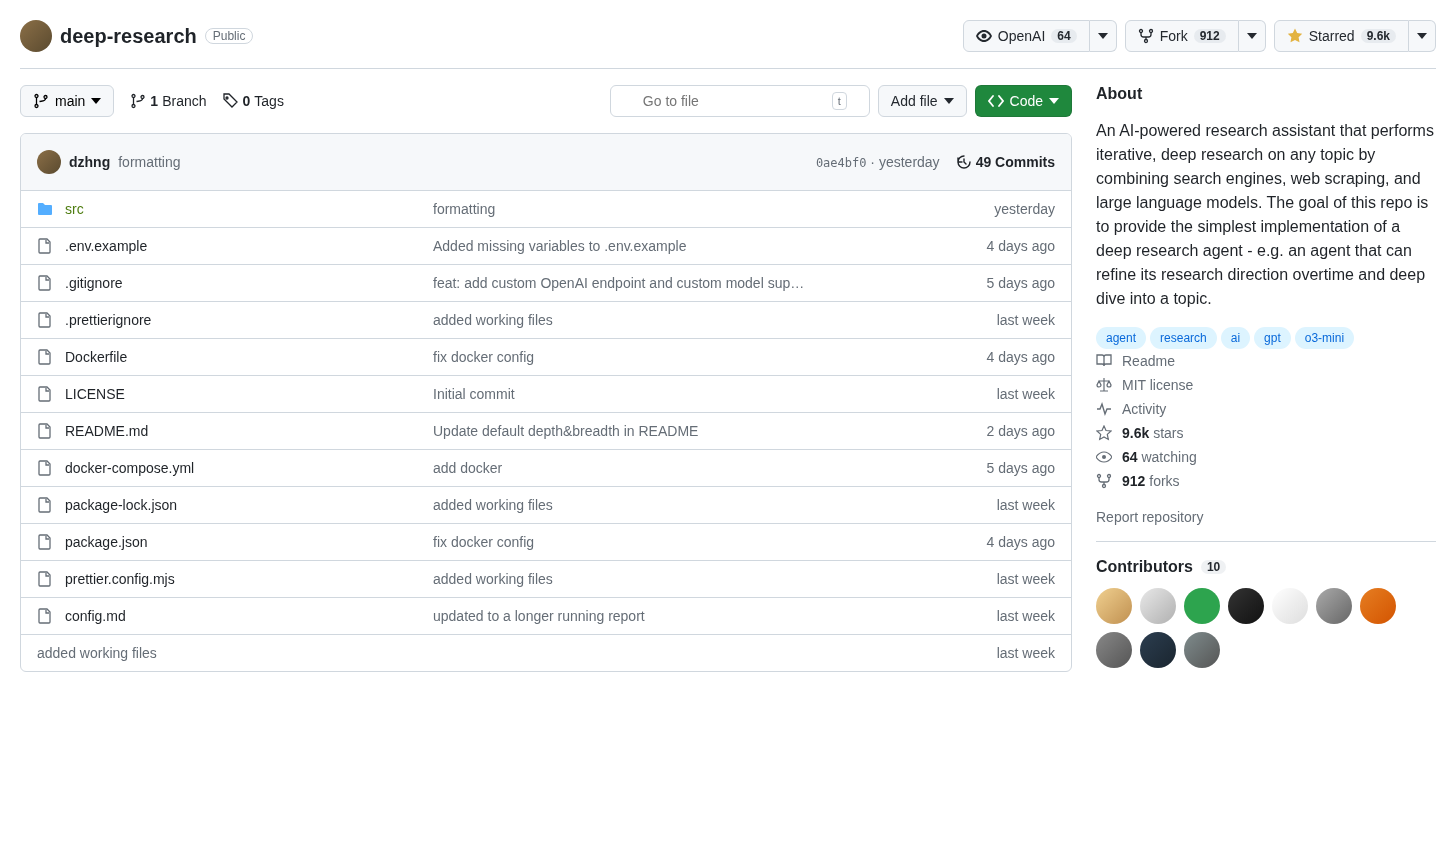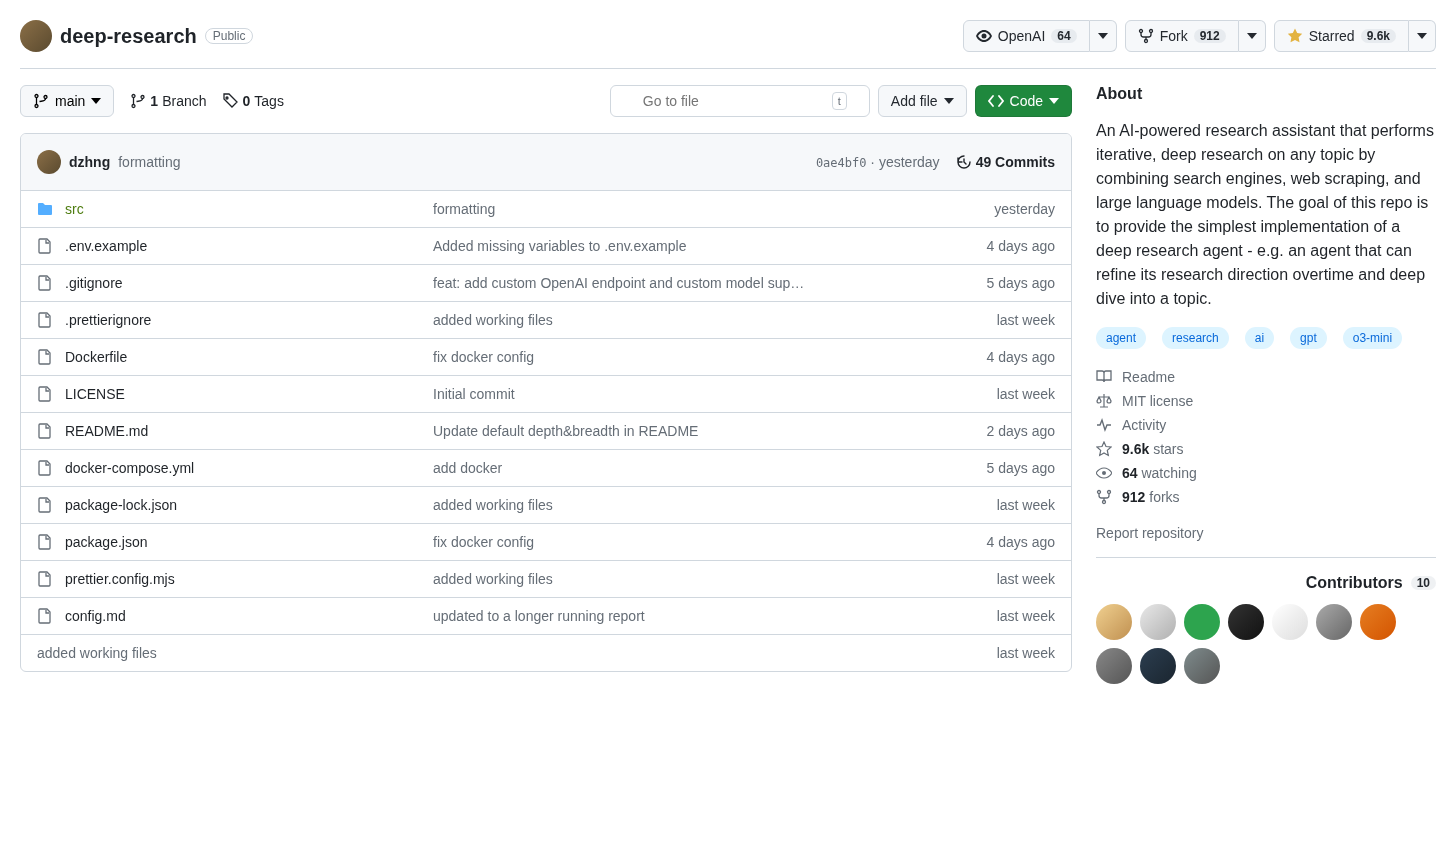--- a/index.html
+++ b/index.html
@@ -128,37 +128,37 @@
 }
 .file-row:last-child { border-bottom:none; }
 .file-name-cell { display:flex; align-items:center; gap:12px; width:380px; }
 .file-msg-cell { flex:1; color:#656d76; white-space:nowrap; overflow:hidden; text-overflow:ellipsis;}
 .file-msg-cell a { color:#656d76; }
 .file-age-cell { color:#656d76; text-align:right; width:120px;}
 .folder-icon { color:#54aeff; }
 .file-icon { color:#656d76; }
 .sidebar h2 { font-size:16px; font-weight:600; margin-bottom:16px; }
 .about-desc { font-size:16px; line-height:1.5; margin-bottom:16px; color:#1f2328;}
-.topics { display:flex; flex-wrap:wrap; gap:16px; margin-bottom:16px; }
+.topics { display:flex; flex-wrap:wrap; gap:4px; }
 .topic {
   display:inline-block;
   background:#ddf4ff;
   color:#0969da;
   border-radius:2em;
   padding:0 10px;
   font-size:12px;
   line-height:22px;
 }
 .meta-list { list-style:none; margin-bottom:16px;}
 .meta-list li { display:flex; align-items:center; gap:10px; padding:4px 0; color:#656d76; font-size:14px;}
 .meta-list li strong { color:#1f2328; font-weight:600;}
 .meta-list li a { color:#656d76; }
 .report-link { color:#656d76; font-size:14px; }
 .section-divider { border:none; border-top:1px solid #d0d7de; margin:16px 0;}
-.contributors-head { display:flex; align-items:center; gap:8px; margin-bottom:12px;justify-content:flex-end;}
+.contributors-head { display:flex; align-items:center; gap:8px; margin-bottom:12px;}
 .contributors-head h2 { margin:0;}
 .contrib-avatars { display:flex; flex-wrap:wrap; gap:8px;}
 .contrib-avatar { width:36px; height:36px; border-radius:50%; background:#ddd; }
 .ca1{background:linear-gradient(135deg,#f0d090,#c09050);}
 .ca2{background:linear-gradient(135deg,#e8e8e8,#b0b0b0);}
 .ca3{background:#2da44e;}
 .ca4{background:linear-gradient(135deg,#333,#111);}
 .ca5{background:linear-gradient(135deg,#fff,#ddd);}
 .ca6{background:linear-gradient(135deg,#aaa,#666);}
 .ca7{background:linear-gradient(135deg,#e67e22,#d35400);}

